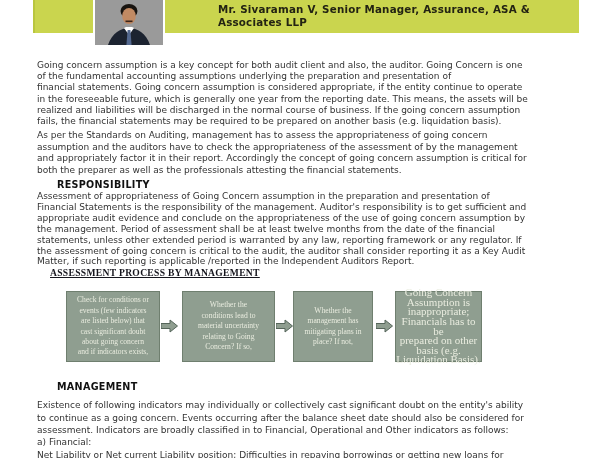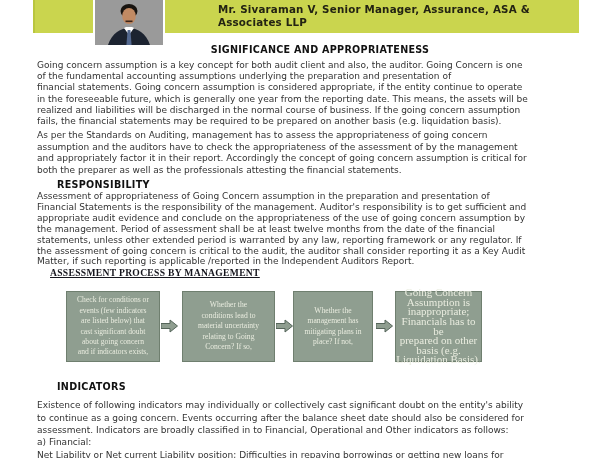--- a/index.html
+++ b/index.html
@@ -58,21 +58,20 @@
     <rect x="2" y="0" width="68" height="45" fill="#9a9a9a"></rect>
     <ellipse cx="36" cy="11" rx="8.5" ry="7" fill="#181410"></ellipse>
     <ellipse cx="36" cy="16" rx="6.8" ry="8" fill="#c18a63"></ellipse>
     <rect x="32.5" y="20.5" width="7" height="1.6" fill="#3a241a"></rect>
     <path d="M15,45 C19,33 28,28 36,28 C44,28 53,33 57,45 Z" fill="#1c2330"></path>
     <polygon points="31,28 36,35 41,28 39,27 33,27" fill="#ffffff"></polygon>
     <polygon points="34.6,30 37.4,30 38.6,45 33.4,45" fill="#53688f"></polygon>
     <rect x="2" y="45" width="68" height="7" fill="#ffffff"></rect>
   </svg>
 
-  <div class="abs h-center">SIGNIFICANCE AND APPROPRIATENESS</div>
   <div class="abs para p1 pre">Going concern assumption is a key concept for both audit client and also, the auditor. Going Concern is one
 of the fundamental accounting assumptions underlying the preparation and presentation of
 financial statements. Going concern assumption is considered appropriate, if the entity continue to operate
 in the foreseeable future, which is generally one year from the reporting date. This means, the assets will be
 realized and liabilities will be discharged in the normal course of business. If the going concern assumption
 fails, the financial statements may be required to be prepared on another basis (e.g. liquidation basis).</div>
   <div class="abs para p2 pre">As per the Standards on Auditing, management has to assess the appropriateness of going concern
 assumption and the auditors have to check the appropriateness of the assessment of by the management
 and appropriately factor it in their report. Accordingly the concept of going concern assumption is critical for
 both the preparer as well as the professionals attesting the financial statements.</div>
@@ -113,20 +112,20 @@
       <path d="M0 4.5 H9 V1 L16.5 7 L9 13 V9.5 H0 Z" fill="#8f9e90" stroke="#55655a" stroke-width="1"></path>
     </svg>
   <div class="abs box box4 pre">Going Concern
 Assumption is
 inappropriate;
 Financials has to be
 prepared on other
 basis (e.g.
 Liquidation Basis).</div>
 
-  <div class="abs h-left h-ind">INDICATORS</div>
+  <div class="abs h-left h-ind">MANAGEMENT</div>
   <div class="abs para p4 pre">Existence of following indicators may individually or collectively cast significant doubt on the entity's ability
 to continue as a going concern. Events occurring after the balance sheet date should also be considered for
 assessment. Indicators are broadly classified in to Financial, Operational and Other indicators as follows:</div>
   <div class="abs para p5">a) Financial:</div>
   <div class="abs para p6 pre">Net Liability or Net current Liability position; Difficulties in repaying borrowings or getting new loans for</div>
 
 </div>
 
 </body></html>

